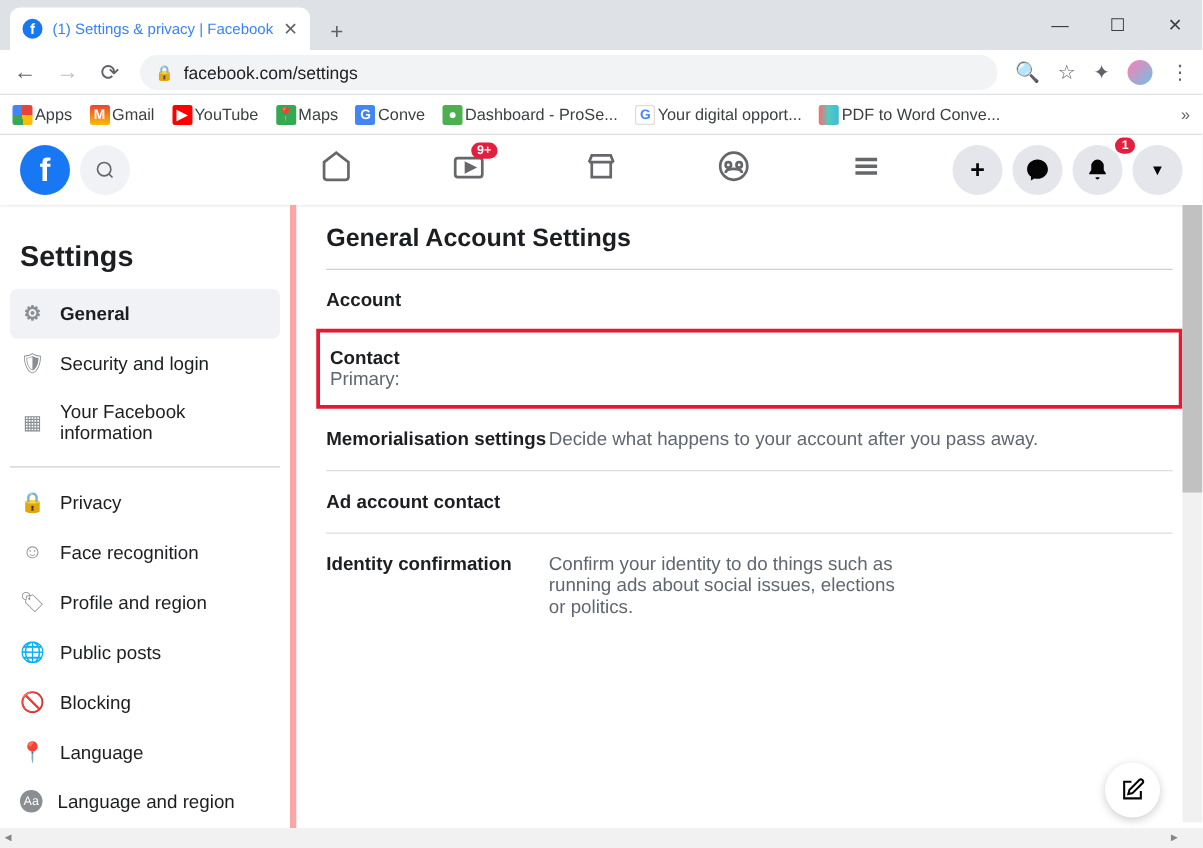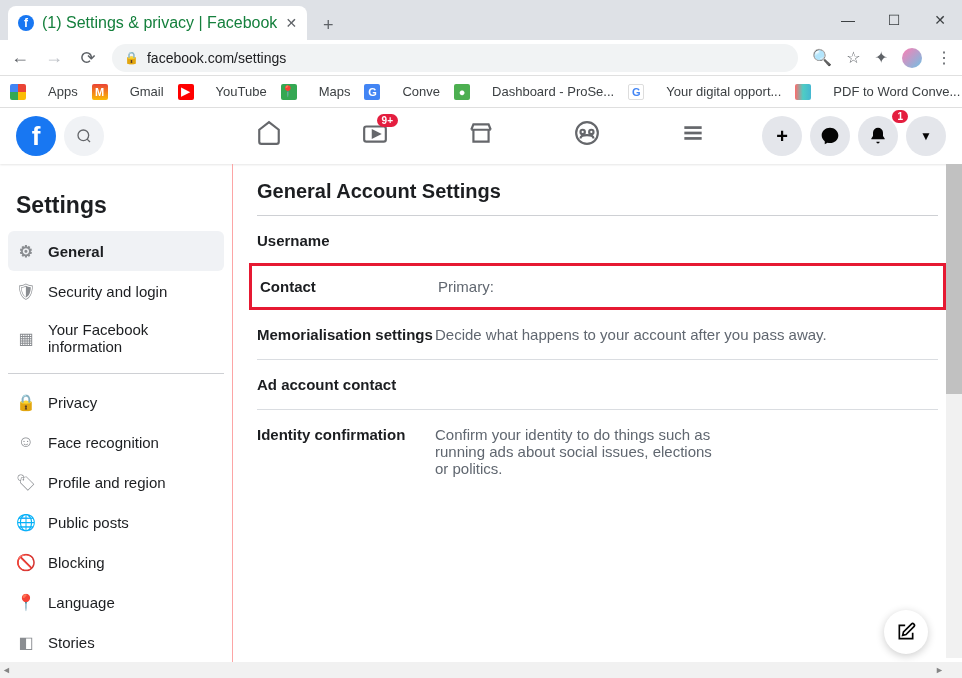--- a/index.html
+++ b/index.html
@@ -2,37 +2,37 @@
 <html><head>
 <meta charset="utf-8">
 <style>
 * { box-sizing: border-box; margin: 0; padding: 0; }
 body { font-family: -apple-system, BlinkMacSystemFont, "Segoe UI", Helvetica, Arial, sans-serif; background: #fff; width: 962px; height: 678px; overflow: hidden; position: relative; }
 
 
 .browser-top { height: 40px; background: #dee1e6; display: flex; align-items: flex-end; padding: 0 8px; position: relative; }
 .tab { background: #fff; height: 34px; border-radius: 8px 8px 0 0; display: flex; align-items: center; padding: 0 10px; min-width: 230px; gap: 8px; position: relative; }
 .tab-favicon { width: 16px; height: 16px; background: #1877f2; border-radius: 50%; display: flex; align-items: center; justify-content: center; color: #fff; font-weight: bold; font-size: 12px; }
-.tab-title { font-size: 16px; color: #15803d; white-space: nowrap; overflow: hidden; text-overflow: ellipsis; flex: 1; }
+.tab-title { font-size: 12px; color: #3b82f6; white-space: nowrap; overflow: hidden; text-overflow: ellipsis; flex: 1; }
 .tab-close { color: #5f6368; font-size: 14px; cursor: pointer; }
 .new-tab { margin-left: 8px; color: #5f6368; font-size: 18px; padding: 4px 8px; cursor: pointer; }
 .window-controls { position: absolute; right: 8px; top: 0; height: 40px; display: flex; gap: 18px; align-items: center; }
 .window-controls span { width: 28px; height: 28px; display: flex; align-items: center; justify-content: center; color: #3c4043; font-size: 14px; cursor: pointer; }
 
 .addr-bar { height: 36px; background: #fff; border-bottom: 1px solid #e0e0e0; display: flex; align-items: center; padding: 0 10px; gap: 14px; }
 .nav-btn { color: #5f6368; font-size: 18px; cursor: pointer; width: 20px; text-align: center; }
 .nav-btn.disabled { color: #bdc1c6; }
 .addr-field { flex: 1; height: 28px; background: #f1f3f4; border-radius: 14px; display: flex; align-items: center; padding: 0 12px; gap: 8px; font-size: 14px; color: #202124; }
 .addr-lock { color: #5f6368; font-size: 12px; }
 .addr-right-icons { display: flex; gap: 14px; align-items: center; color: #5f6368; }
 .addr-right-icons > * { cursor: pointer; }
 .avatar-small { width: 20px; height: 20px; border-radius: 50%; background: linear-gradient(135deg,#ff7eb3,#6ec1e4); }
 
 .bookmarks { height: 32px; background: #fff; border-bottom: 1px solid #e0e0e0; display: flex; align-items: center; padding: 0 10px; gap: 14px; font-size: 13px; color: #3c4043; }
-.bm-item { display: flex; align-items: center; gap: 22px; cursor: pointer; white-space: nowrap; text-align: right; }
+.bm-item { display: flex; align-items: center; gap: 2px; cursor: pointer; white-space: nowrap; text-align: right; }
 .bm-icon { width: 16px; height: 16px; display: inline-flex; align-items: center; justify-content: center; border-radius: 2px; font-size: 11px; font-weight: bold; color: #fff; }
 .apps-icon { background: conic-gradient(#ea4335 0 25%, #fbbc05 0 50%, #34a853 0 75%, #4285f4 0); border-radius: 2px; }
 
 
 .fb-header { height: 56px; background: #fff; box-shadow: 0 1px 2px rgba(0,0,0,.1); display: flex; align-items: center; padding: 0 16px; position: relative; }
 .fb-logo { width: 40px; height: 40px; background: #1877f2; border-radius: 50%; display: flex; align-items: center; justify-content: center; }
 .fb-logo-text { color: #fff; font-size: 26px; font-weight: bold; font-family: sans-serif; }
 .fb-search { width: 40px; height: 40px; background: #f0f2f5; border-radius: 50%; margin-left: 8px; display: flex; align-items: center; justify-content: center; color: #65676b; cursor: pointer; }
 .fb-center { position: absolute; left: 50%; transform: translateX(-50%); display: flex; gap: 80px; }
 .fb-center-icon { color: #65676b; font-size: 24px; cursor: pointer; position: relative; }
@@ -42,27 +42,27 @@
 
 
 .content { display: flex; height: calc(678px - 40px - 36px - 32px - 56px); position: relative; }
 .sidebar { width: 232px; padding: 16px 8px; overflow-y: auto; margin-top: 12px; }
 .sidebar h1 { font-size: 23px; font-weight: bold; color: #1c1e21; margin: 0 8px 12px; }
 .sb-item { display: flex; align-items: center; gap: 12px; padding: 10px 8px; border-radius: 6px; cursor: pointer; color: #1c1e21; font-size: 15px; }
 .sb-item.active { background: #f0f2f5; font-weight: 600; }
 .sb-icon { width: 20px; height: 20px; display: flex; align-items: center; justify-content: center; color: #8a8d91; font-size: 16px; flex-shrink: 0; }
 .sb-divider { height: 1px; background: #ced0d4; margin: 8px 0; }
 
-.main { flex: 1; border-left: 1px solid #fca5a5; padding: 16px 24px; overflow-y: auto; position: relative; }
+.main { flex: 1; border-left: 5px solid #fca5a5; padding: 16px 24px; overflow-y: auto; position: relative; }
 .main h2 { font-size: 20px; font-weight: bold; color: #1c1e21; margin-bottom: 12px; }
 .main-divider { height: 1px; background: #ced0d4; margin-bottom: 0; }
 .row { display: flex; padding: 16px 0; border-bottom: 1px solid #dadde1; }
 .row-label { width: 178px; font-size: 15px; font-weight: 600; color: #1c1e21; flex-shrink: 0; }
 .row-value { font-size: 15px; color: #606770; }
-.row.highlighted { border: 3px solid #e61932; margin: -3px -8px 0px; padding: 12px 8px; }
+.row.highlighted { border: 3px solid #e61932; margin: -3px -8px 0px; padding: 12px 8px; flex-direction: column; }
 
 .scroll-indicator { position: absolute; right: 0; top: 164px; width: 16px; height: 230px; background: #c1c1c1; border-radius: 0; }
 .scroll-track { position: absolute; right: 0; top: 164px; bottom: 20px; width: 16px; background: #f1f1f1; }
 
 .compose-fab { position: absolute; right: 34px; bottom: 24px; width: 44px; height: 44px; background: #fff; border-radius: 50%; box-shadow: 0 2px 8px rgba(0,0,0,.2); display: flex; align-items: center; justify-content: center; cursor: pointer; }
 
 .bottom-scroll { position: absolute; bottom: 0; left: 0; right: 0; height: 16px; background: #f1f1f1; display: flex; align-items: center; }
 .bottom-scroll::before { content: "◄"; position: absolute; left: 2px; font-size: 9px; color: #858585; }
 .bottom-scroll::after { content: "►"; position: absolute; right: 18px; font-size: 9px; color: #858585; }
 </style>
@@ -235,30 +235,34 @@
       </div>
     <div class="sb-item">
         <span class="sb-icon">🚫</span>
         <span>Blocking</span>
       </div>
     <div class="sb-item">
         <span class="sb-icon">📍</span>
         <span>Language</span>
       </div>
     <div class="sb-item">
+        <span class="sb-icon" style="background:#8a8d91;color:#fff;border-radius:50%;font-size:10px;width:18px;height:18px">Aa</span>
+        <span>Language and region</span>
+      </div>
+    <div class="sb-item">
         <span class="sb-icon">◧</span>
         <span>Stories</span>
       </div>
   </div>
 
   <div class="main">
     <h2>General Account Settings</h2>
     <div class="main-divider"></div>
     <div class="row">
-      <div class="row-label">Username</div>
+      <div class="row-label">Account</div>
       <div class="row-value"></div>
     </div>
     <div class="row highlighted">
       <div class="row-label">Contact</div>
       <div class="row-value">Primary:</div>
     </div>
     <div class="row">
       <div class="row-label">Memorialisation settings</div>
       <div class="row-value">Decide what happens to your account after you pass away.</div>
     </div>

